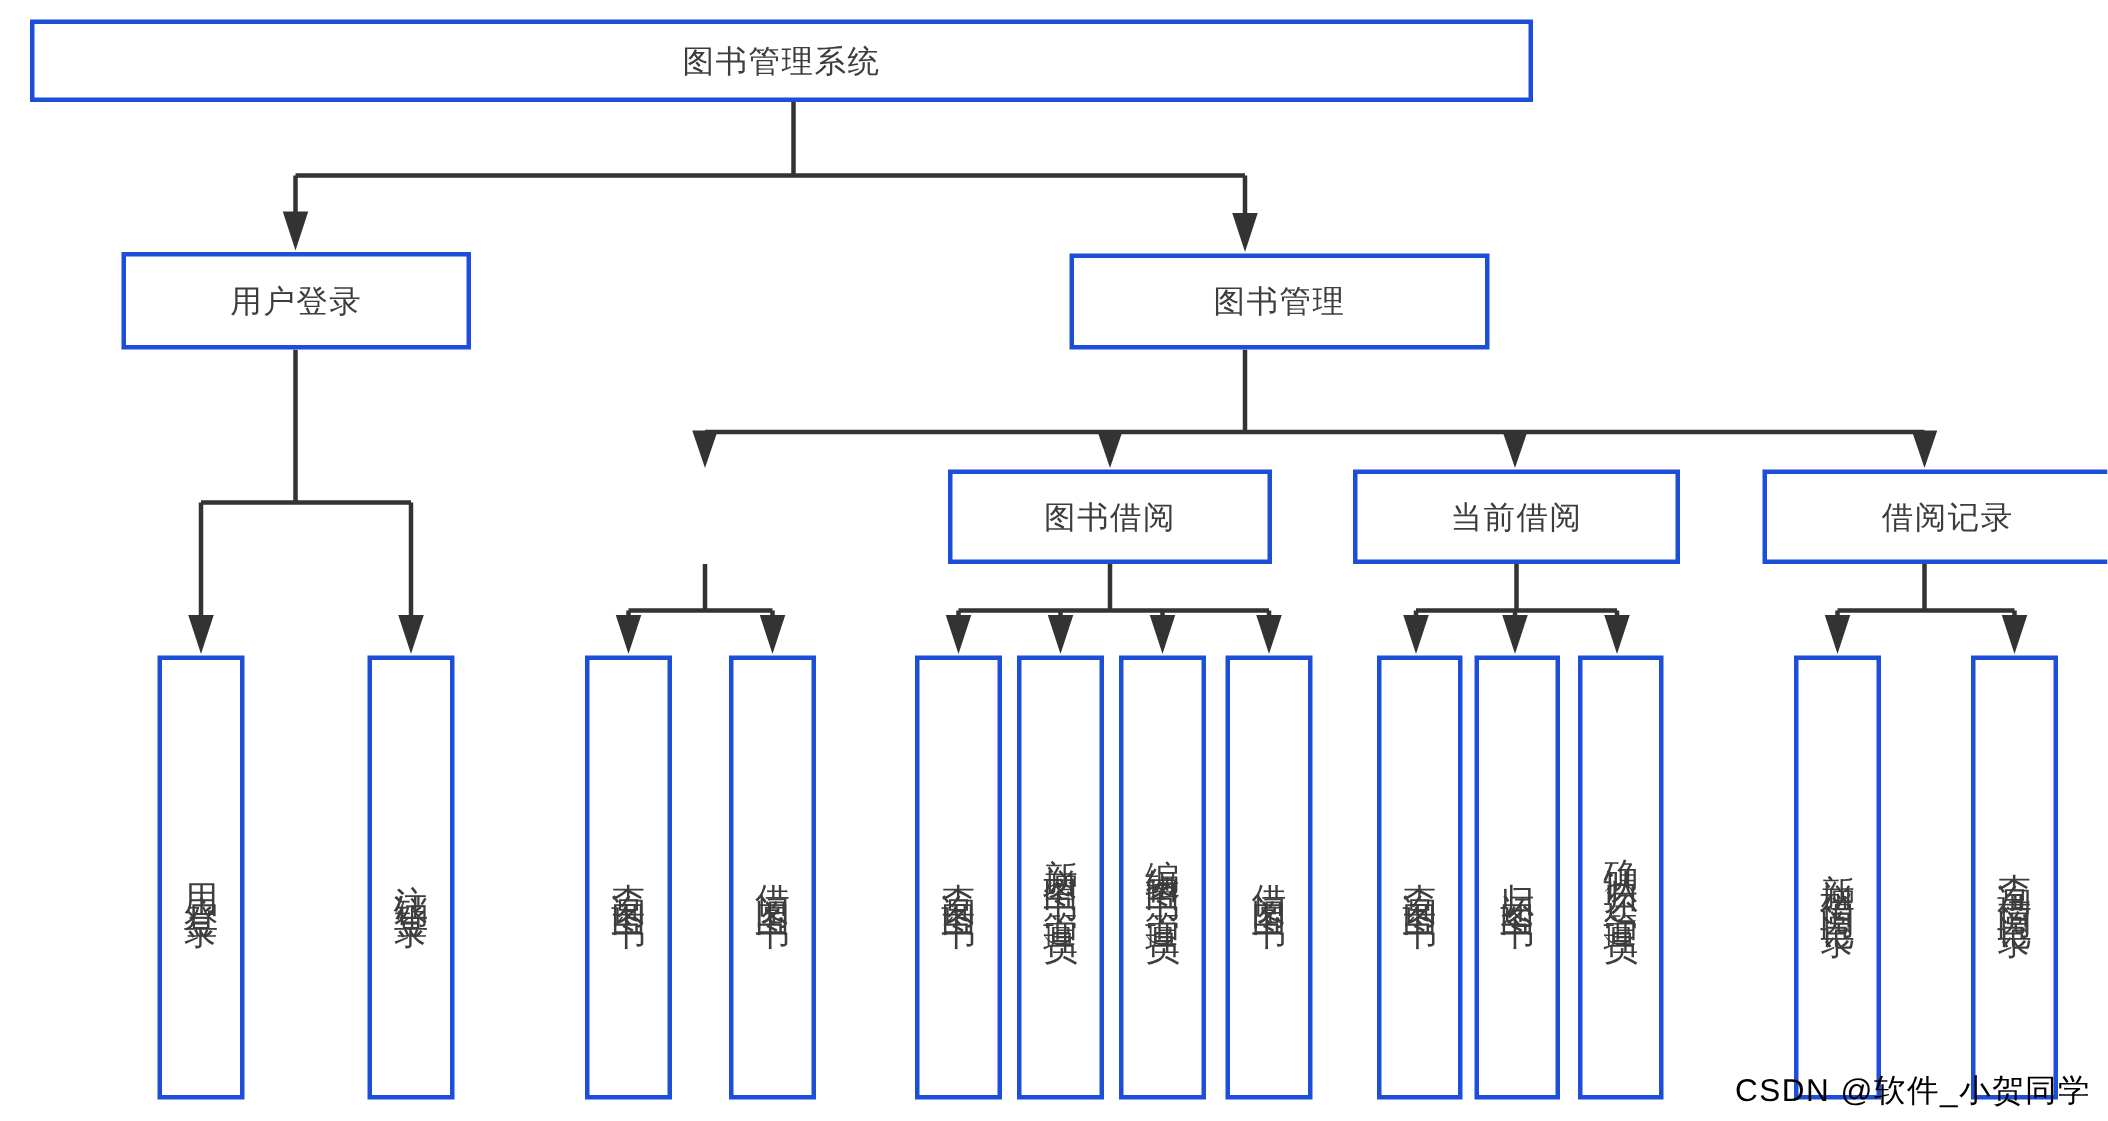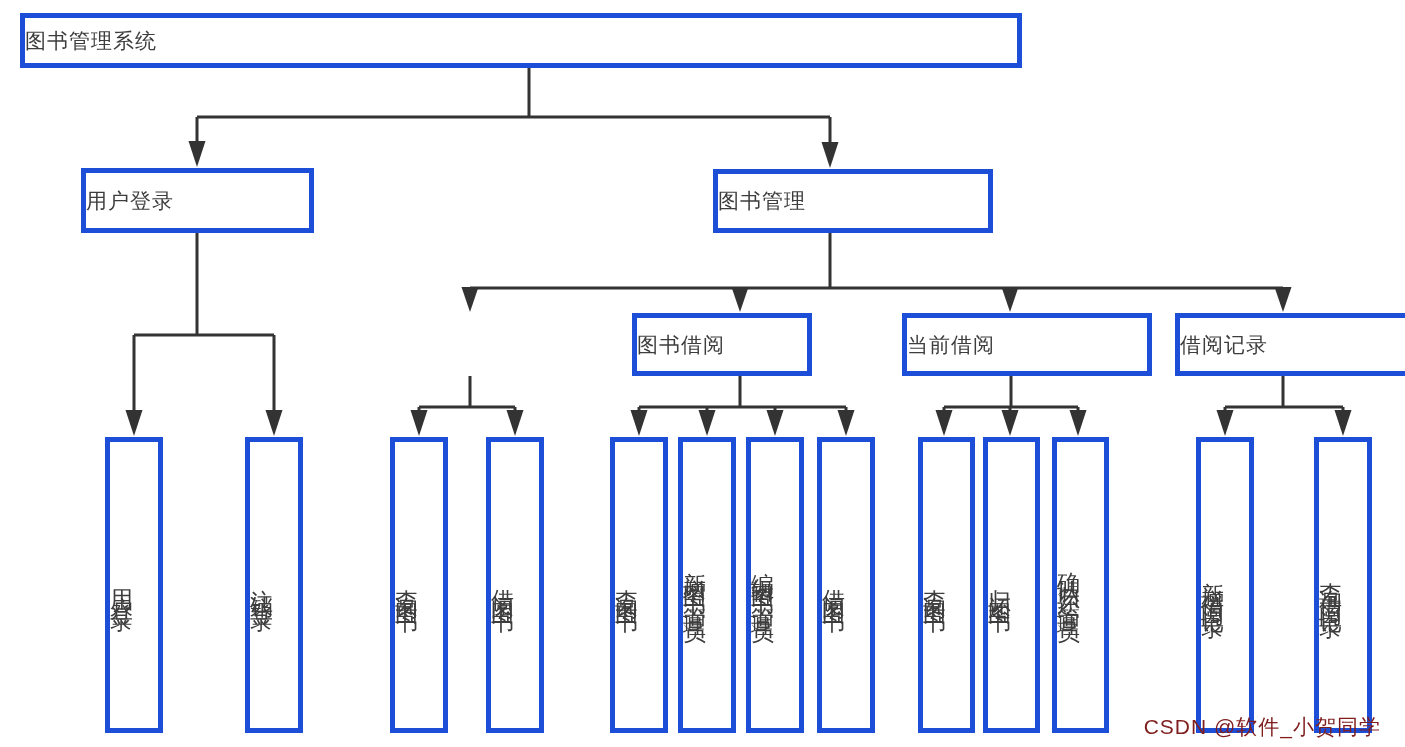--- a/index.html
+++ b/index.html
@@ -8,45 +8,46 @@
     width:1405px;height:747px;
     background:#ffffff;
     font-family:"Liberation Sans","DejaVu Sans",sans-serif;
     overflow:hidden;
   }
   #connectors{position:absolute;left:0;top:0;z-index:0;}
   .node{
     position:absolute;
     box-sizing:border-box;
     background:#ffffff;
-    border:5px solid #1d4ed8;
+    border:3px solid #1d4ed8;
     display:flex;
     align-items:center;
+    justify-content:center;
     z-index:1;
   }
   .hbox span{
     font-size:21px;
     color:#3d3d3d;
     letter-spacing:1px;
     white-space:nowrap;
   }
   .vbox span{
     writing-mode:vertical-rl;
     text-orientation:mixed;
     font-size:23px;
     letter-spacing:7px;
     color:#3d3d3d;
     line-height:1;
   }
   #watermark{
     position:absolute;
-    right:24px;
+    right:11px;
     bottom:6px;
     font-size:21px;
-    color:#7f1d1d;
+    color:#000000;
     z-index:3;
     white-space:nowrap;
     letter-spacing:1px;
   }
 </style>
 </head>
 <body>
 
 <div id="canvas">
 
@@ -94,24 +95,24 @@
     <span>图书管理系统</span>
   </div>
 
   <div class="node hbox" style="left:81px;top:168px;width:233px;height:65px">
     <span>用户登录</span>
   </div>
   <div class="node hbox" style="left:713px;top:169px;width:280px;height:64px">
     <span>图书管理</span>
   </div>
 
-  <div class="node hbox" style="left:632px;top:313px;width:180px;height:63px">
+  <div class="node hbox" style="left:632px;top:313px;width:216px;height:63px">
     <span>图书借阅</span>
   </div>
-  <div class="node hbox" style="left:902px;top:313px;width:250px;height:63px">
+  <div class="node hbox" style="left:902px;top:313px;width:218px;height:63px">
     <span>当前借阅</span>
   </div>
   <div class="node hbox" style="left:1175px;top:313px;width:247px;height:63px">
     <span>借阅记录</span>
   </div>
 
   <div class="node vbox" style="left:105px;top:437px;width:58px;height:296px">
     <span>用户登录</span>
   </div>
   <div class="node vbox" style="left:245px;top:437px;width:58px;height:296px">

